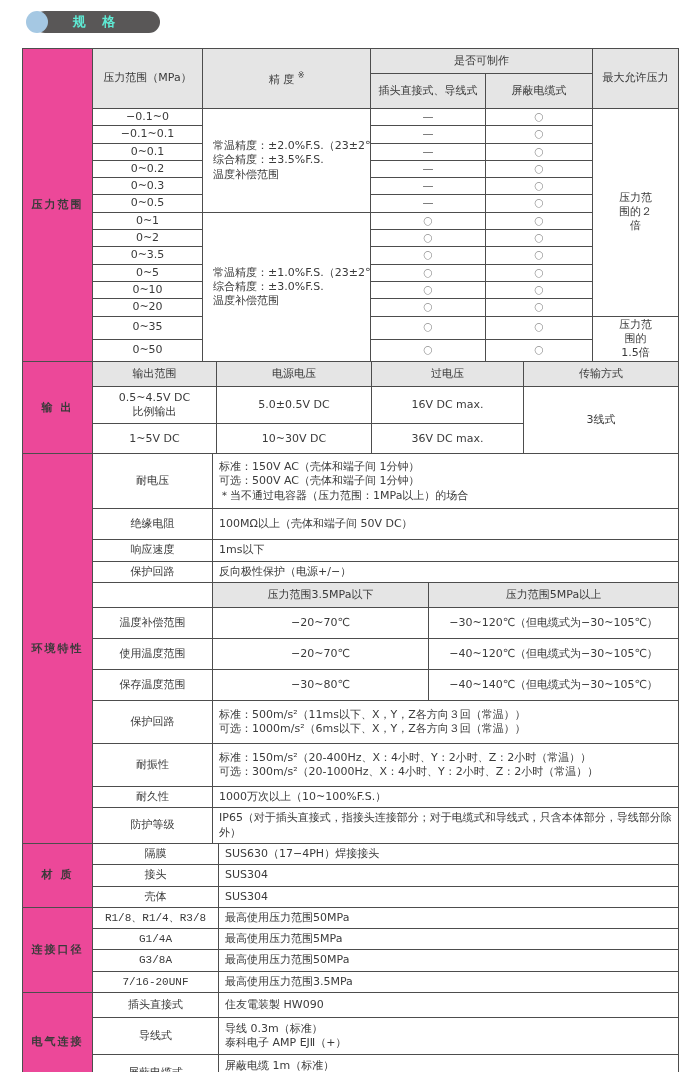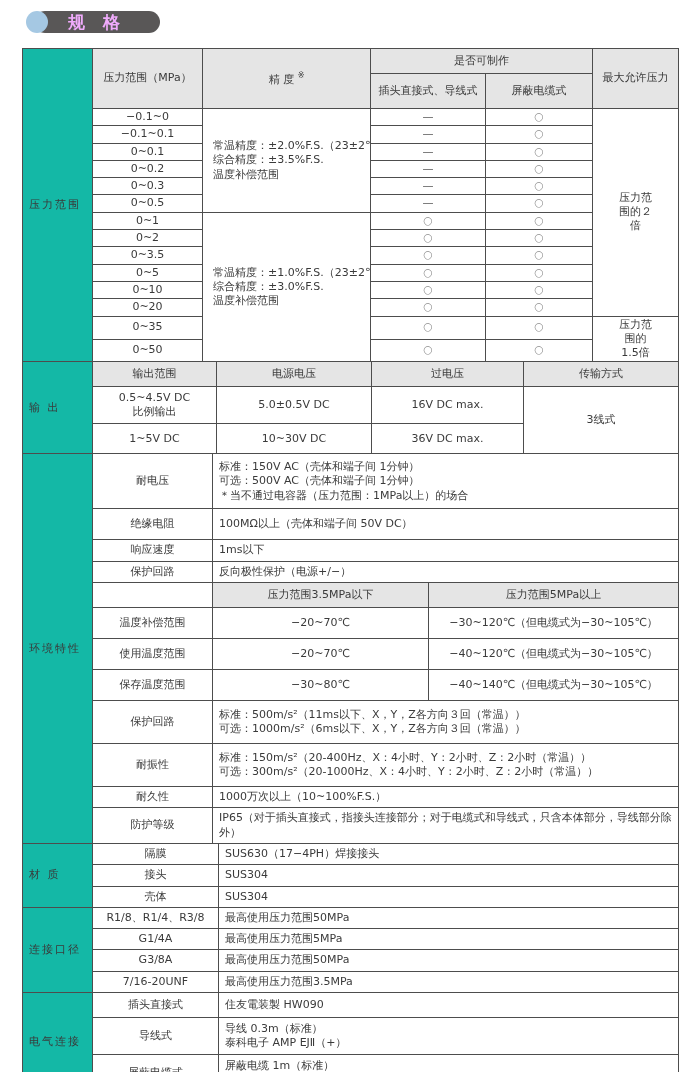--- a/index.html
+++ b/index.html
@@ -5,29 +5,29 @@
   html,body{margin:0;padding:0;}
   body{
     width:700px;height:1072px;background:#ffffff;overflow:hidden;
     font-family:"DejaVu Sans","Liberation Sans",sans-serif;
     color:#3a3a3a;
   }
   
   .badge{position:relative;height:24px;margin:10px 0 14px 26px;width:150px;}
   .badge-circle{position:absolute;left:0;top:1px;width:22px;height:22px;border-radius:50%;background:#a5c8e3;z-index:2;}
   .badge-pill{position:absolute;left:8px;top:1px;height:22px;line-height:22px;width:126px;
-    background:#595757;border-radius:12px;color:#f0abfc;font-weight:bold;font-size:17px;
+    background:#595757;border-radius:12px;color:#5eead4;font-weight:bold;font-size:13px;
     letter-spacing:6px;text-align:center;z-index:1;}
   
   table.t{border-collapse:collapse;table-layout:fixed;width:656px;margin:-1px 0 0 22px;font-size:11px;}
   table.t.first{margin-top:0;}
   .t td{border:1px solid #4d4d4d;padding:3px 6px;line-height:1.3;vertical-align:middle;overflow:hidden;}
   .b{background:#e5e5e5;text-align:center;}
-  .sl{background:#14b8a6;text-align:left;letter-spacing:2px;}
-  .lb{text-align:center;}
+  .sl{background:#ec4899;text-align:center;letter-spacing:2px;font-weight:bold;}
+  .lb{text-align:center;font-family:Liberation Mono, monospace;}
   .c{text-align:center;}
   .l{text-align:left;padding-left:10px;margin-left:29px;}
   .hd1 td{height:18px;}
   .hd2 td{height:28px;}
   .thk{border-bottom-width:2px;}
   .prw td{height:12px;padding:1px 4px;text-align:center;}
   .prw td.acc{text-align:left;padding:2px 10px;}
   .prw td.mx{text-align:center;padding:1px 24px;}
   .sy{color:#8f8f8f;}
   .dsh{color:#555555;}

